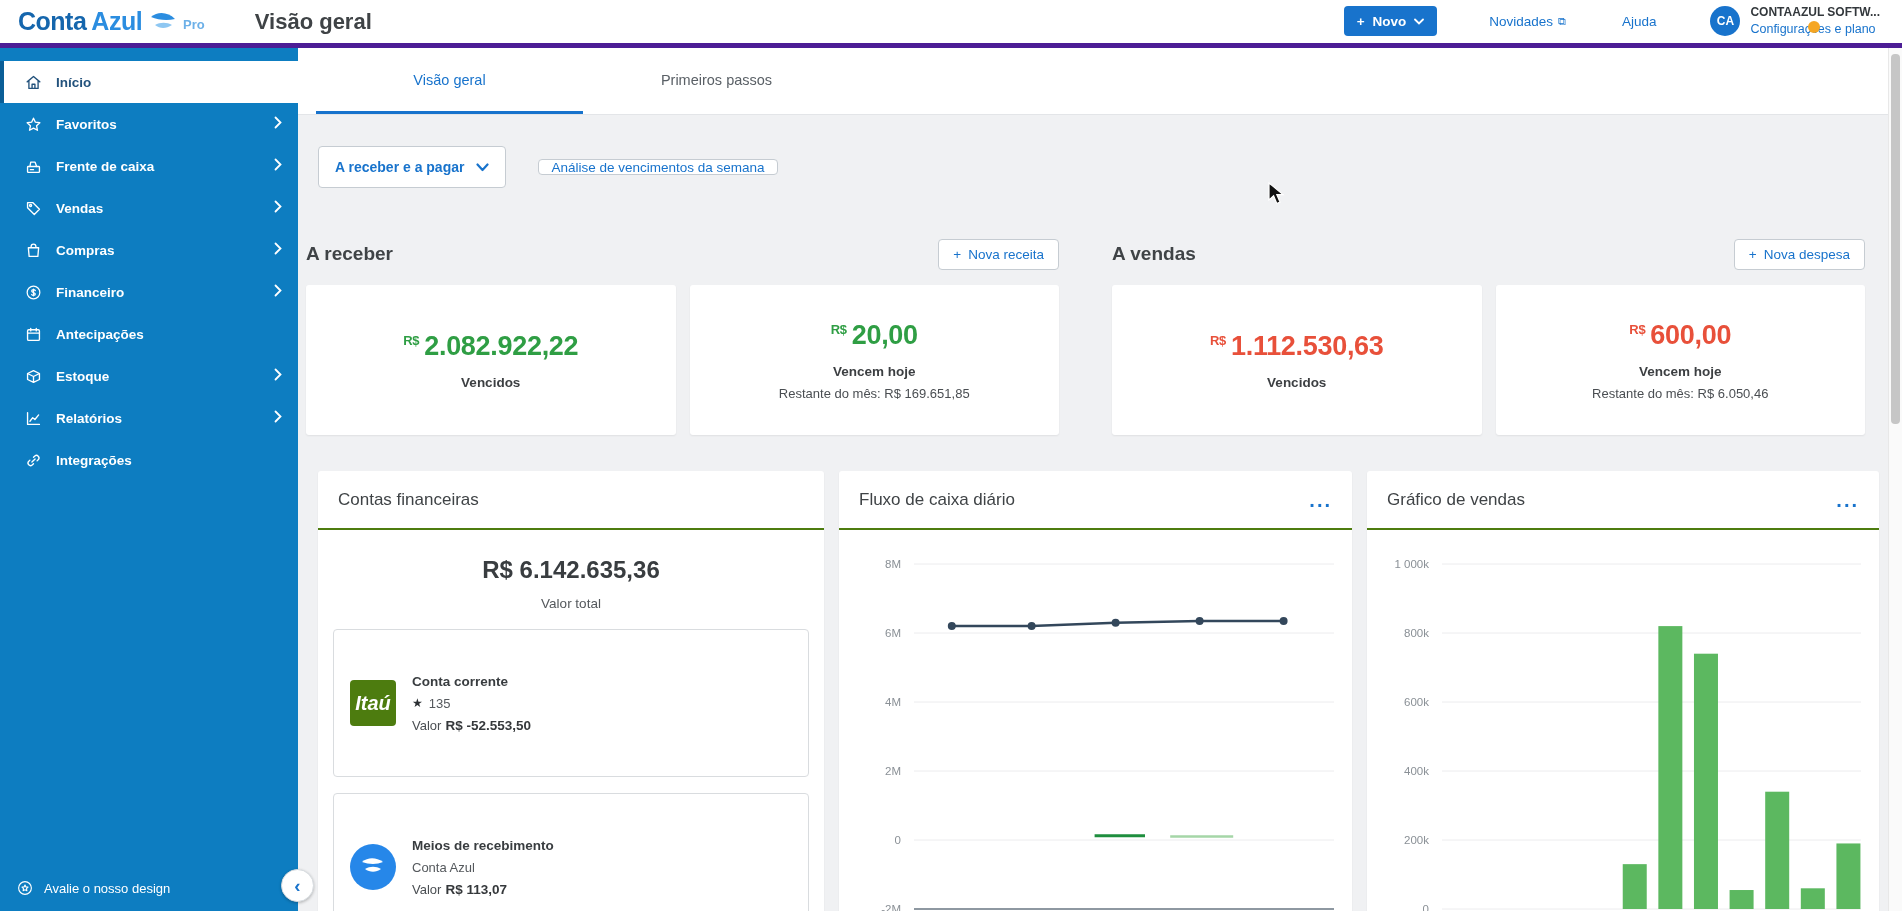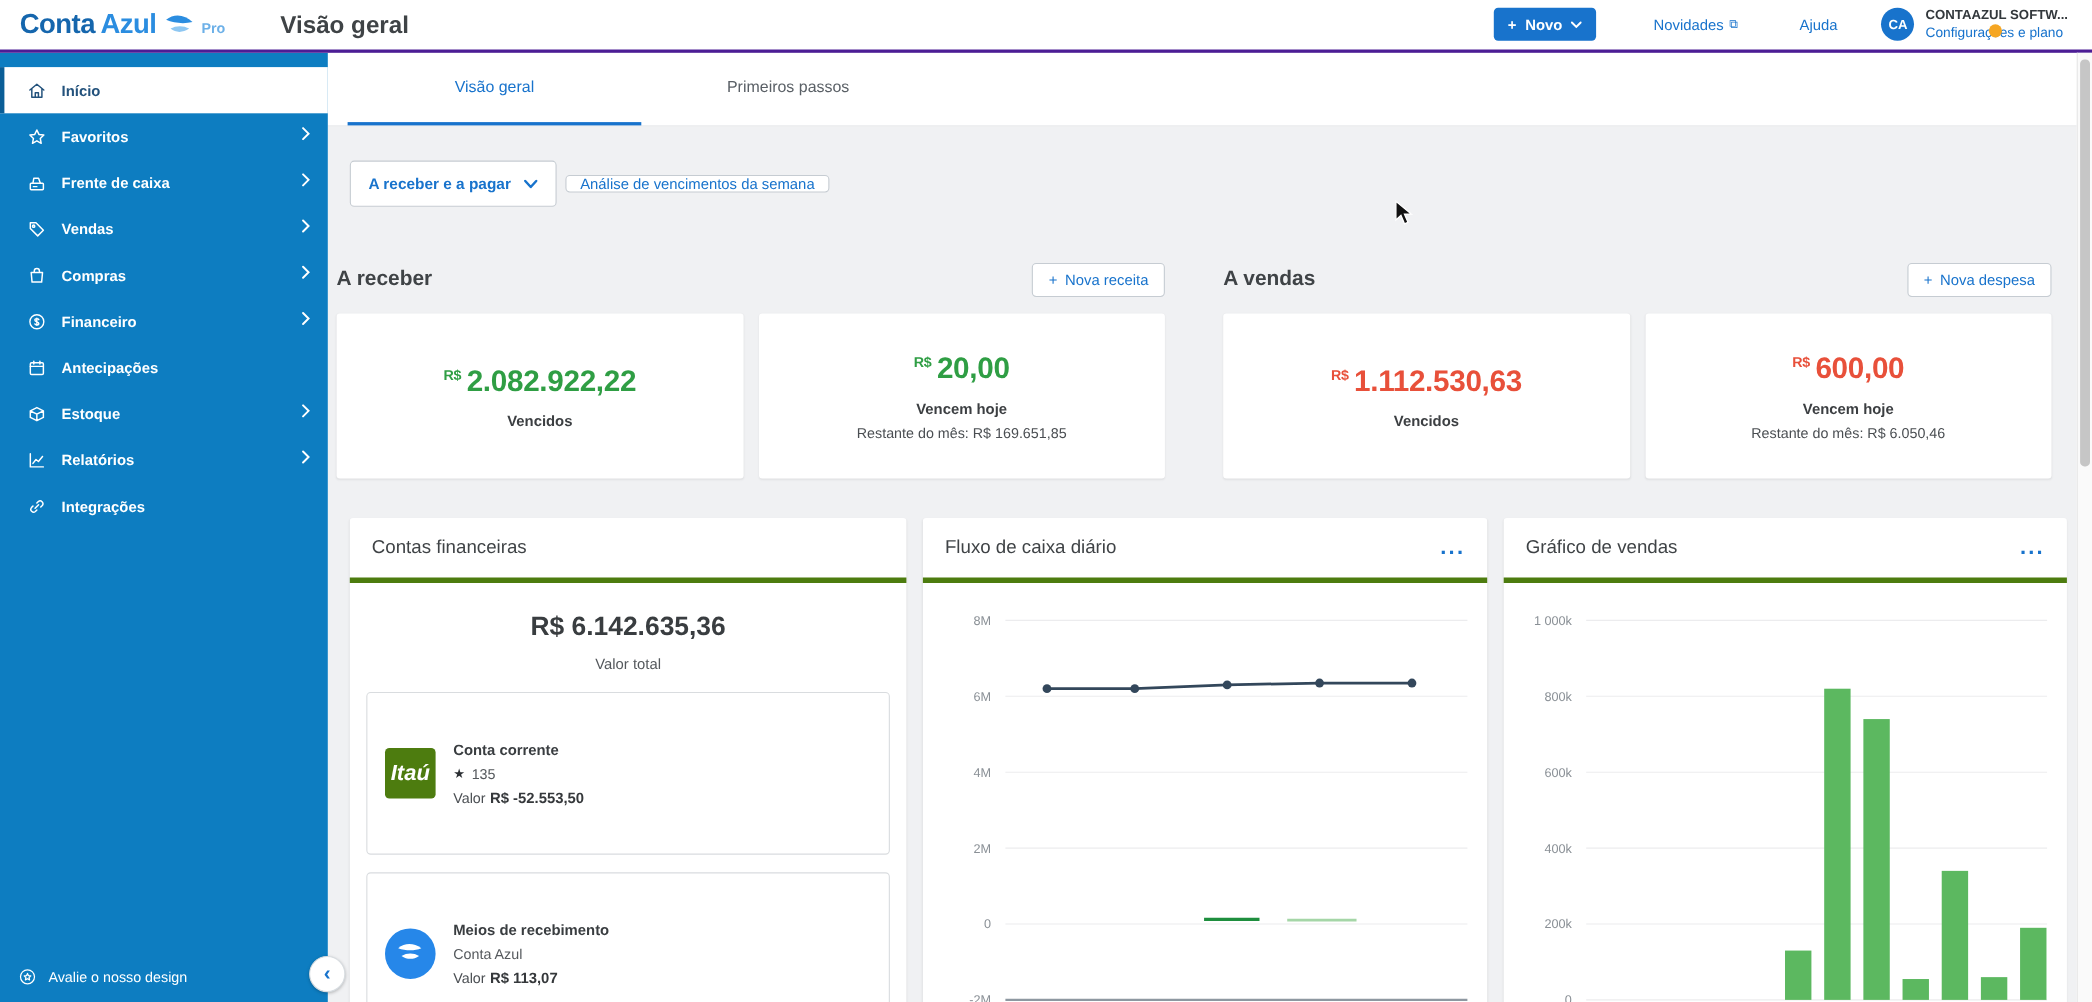--- a/index.html
+++ b/index.html
@@ -3,34 +3,34 @@
 <meta charset="utf-8">
 <style>
   * { box-sizing: border-box; }
   html,body { margin:0; padding:0; }
   body {
     width:1902px; height:911px; overflow:hidden; position:relative;
     font-family:"Liberation Sans", sans-serif; background:#fff; color:#3f4346;
   }
   
   .header { position:absolute; left:0; top:0; right:0; height:48px; background:#fff;
-    border-bottom:3px solid #4c1d95; display:flex; align-items:center; z-index:20; padding:0 22px 0 18px; }
+    border-bottom:5px solid #4c1d95; display:flex; align-items:center; z-index:20; padding:0 22px 0 18px; }
   .brand { display:flex; align-items:center; cursor:pointer; }
   .brand .conta { font-size:25px; font-weight:700; color:#1566ad; letter-spacing:-0.5px; }
   .brand .azul  { font-size:25px; font-weight:700; color:#2b8de0; margin-left:5px; letter-spacing:-0.5px; }
   .brand .mark { margin-left:6px; display:flex; }
   .brand .pro { font-size:13px; font-weight:700; color:#6cb0e8; margin-left:5px; align-self:flex-end; padding-bottom:4px; }
   .page-title { margin-left:50px; font-size:22px; font-weight:600; color:#3f4346; }
   .header-right { margin-left:auto; display:flex; align-items:center; }
   .novo-btn { background:#1873cc; color:#fff; height:30px; border-radius:4px; display:flex; align-items:center;
     gap:8px; padding:0 13px; font-size:13.5px; font-weight:700; cursor:pointer; }
   .hlink { color:#1873cc; font-size:13.5px; cursor:pointer; display:flex; align-items:center; gap:5px; }
   .lnk-novidades { margin-left:52px; }
   .lnk-ajuda { margin-left:56px; }
-  .avatar { margin-left:40px; width:30px; height:30px; border-radius:50%; background:#1873cc; color:#fff;
+  .avatar { margin-left:54px; width:30px; height:30px; border-radius:50%; background:#1873cc; color:#fff;
     font-size:12px; font-weight:700; display:flex; align-items:center; justify-content:center; cursor:pointer; }
   .company { margin-left:10px; line-height:1.4; position:relative; }
   .company .name { font-size:12px; font-weight:700; color:#33383c; }
   .company .settings { font-size:12.5px; color:#1873cc; cursor:pointer; }
   .notif-dot { position:absolute; width:12px; height:12px; border-radius:50%; background:#f5a623; left:58px; top:17px; z-index:2; }
   .ext-ico { font-size:11px; }
   
   .sidebar { position:absolute; top:48px; left:0; width:298px; bottom:0; background:#0d7dc1; z-index:10; }
   .nav { padding-top:13px; }
   .nav-item { height:42px; display:flex; align-items:center; padding:0 16px 0 20px; color:#fff;
@@ -42,21 +42,21 @@
     color:#fff; font-size:13px; cursor:pointer; }
   .collapse-btn { position:absolute; right:-16px; bottom:9px; width:33px; height:33px; border-radius:50%;
     background:#fff; border:1px solid #d7dce0; box-shadow:0 1px 3px rgba(0,0,0,.25); display:flex;
     align-items:center; justify-content:center; color:#1873cc; font-size:19px; font-weight:700; cursor:pointer; z-index:15; }
   
   .main { position:absolute; left:298px; top:48px; right:14px; bottom:0; background:#f0f1f3; overflow:hidden; }
   .tabband { height:67px; background:#fff; border-bottom:1px solid #e3e5e8; display:flex; padding-left:18px; }
   .tab { width:267px; display:flex; align-items:center; justify-content:center; font-size:14.5px; color:#5a6066;
     cursor:pointer; border-bottom:3px solid transparent; }
   .tab.active { color:#1873cc; border-bottom-color:#1873cc; font-weight:500; }
-  .filter-row { position:absolute; left:20px; top:98px; display:flex; align-items:center; gap:8px; }
+  .filter-row { position:absolute; left:20px; top:98px; display:flex; align-items:center; gap:32px; }
   .dropdown-btn { height:42px; background:#fff; border:1px solid #c6ccd2; border-radius:4px; display:flex;
     align-items:center; gap:12px; padding:0 16px; color:#1873cc; font-size:14px; font-weight:700; cursor:pointer; }
   .analysis-btn { height:16px; background:#fff; border:1px solid #c6ccd2; border-radius:4px; display:flex;
     align-items:center; padding:0 12px; color:#1873cc; font-size:13.5px; cursor:pointer; }
   .sections { position:absolute; left:8px; top:190px; display:flex; gap:53px; }
   .sec { width:753px; }
   .sec-head { display:flex; align-items:center; justify-content:space-between; height:32px; }
   .sec-title { font-size:19px; font-weight:700; color:#3f4346; }
   .sec-btn { height:31px; background:#fff; border:1px solid #c6ccd2; border-radius:4px; display:flex;
     align-items:center; gap:7px; padding:0 14px; color:#1873cc; font-size:13.5px; cursor:pointer; }
@@ -68,21 +68,21 @@
   .amount.green { color:#2f9e44; }
   .amount.red { color:#e8503a; }
   .amount-label { font-size:13.5px; font-weight:700; color:#3c3f42; margin-top:13px; }
   .amount-sub { font-size:13px; color:#4a4e52; margin-top:7px; }
   .bottom-row { position:absolute; left:20px; top:423px; display:flex; gap:15px; }
   .panel { background:#fff; border-radius:3px; box-shadow:0 1px 2px rgba(0,0,0,.07); height:560px; }
   .panel.accounts { width:506px; }
   .panel.cashflow { width:513px; }
   .panel.sales { width:512px; }
   .panel-head { height:59px; display:flex; align-items:center; justify-content:space-between; padding:0 20px;
-    border-bottom:5px solid #4d7c0f; }
+    border-bottom:2px solid #4d7c0f; }
   .panel-title { font-size:17px; color:#3f4346; font-weight:500; }
   .menu-dots { color:#1873cc; font-size:20px; font-weight:700; letter-spacing:2px; line-height:8px; cursor:pointer; }
   .acc-total { font-size:24px; font-weight:700; color:#393d40; text-align:center; margin-top:26px; }
   .acc-total-label { font-size:13.5px; color:#54585c; text-align:center; margin-top:12px; }
   .acc-list { margin:18px 15px 0; }
   .acc-item { border:1px solid #d9dcdf; border-radius:4px; min-height:148px; display:flex; align-items:center;
     gap:16px; padding:0 16px; background:#fff; cursor:pointer; }
   .acc-item + .acc-item { margin-top:16px; }
   .bank-logo { width:46px; height:46px; border-radius:4px; background:#4d7c0f; color:#fff; font-weight:700;
     font-size:20px; font-style:italic; display:flex; align-items:center; justify-content:center; flex:none; }

